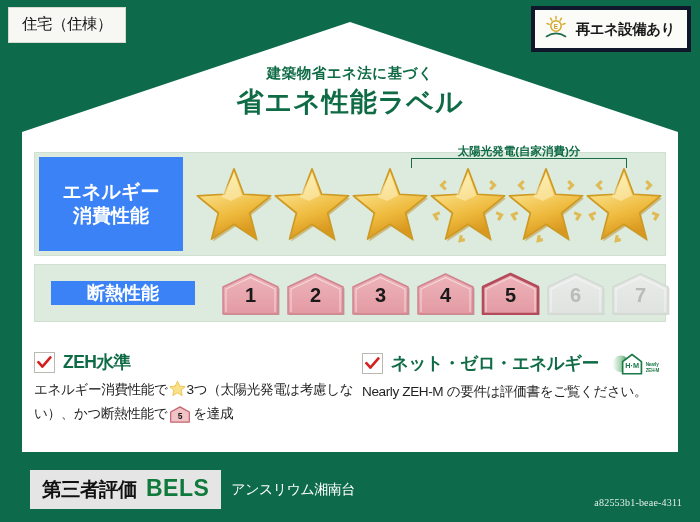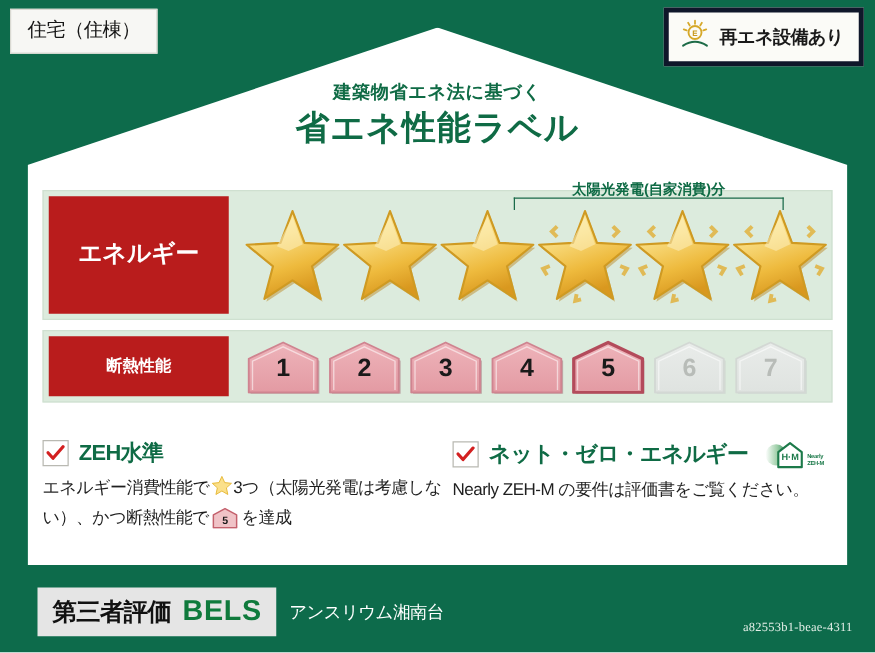--- a/index.html
+++ b/index.html
@@ -84,32 +84,32 @@
     position: absolute;
     display: flex;
     align-items: stretch;
     background: #dcebdd;
     border: 1px solid #cfe0d0;
   }
   #row-energy { left: 34px; top: 152px; width: 632px; height: 104px; }
   #row-insul  { left: 34px; top: 264px; width: 632px; height: 58px; }
 
   .row-label {
-    background: #b91c1c;
+    background: #3b82f6;
     color: #ffffff;
     font-weight: bold;
     display: flex;
     flex-direction: column;
     align-items: center;
     justify-content: center;
     flex: 0 0 148px;
     letter-spacing: 0px;
   }
   #row-energy .row-label { font-size: 19px; line-height: 1.25; margin: 4px; flex-basis: 144px; }
-  #row-insul  .row-label { font-size: 13px; margin: 4px; flex-basis: 144px; }
+  #row-insul  .row-label { font-size: 18px; margin: 16px; flex-basis: 144px; }
 
   .row-body { position: relative; flex: 1; }
 
   
   .stars {
     position: absolute;
     left: 8px; right: 4px; top: 0; bottom: 0;
     display: flex;
     align-items: center;
   }
@@ -300,20 +300,21 @@
     </span>
     <span class="txt">再エネ設備あり</span>
   </div>
 
   <div class="title-sub">建築物省エネ法に基づく</div>
   <div class="title-main">省エネ性能ラベル</div>
 
   <div class="perf-row" id="row-energy">
     <div class="row-label">
       <span>エネルギー</span>
+      <span>消費性能</span>
     </div>
     <div class="row-body">
       <div class="solar-cap">太陽光発電(自家消費)分</div>
       <div class="solar-bracket"></div>
       <div class="stars" id="stars-container">
           <div class="star-slot">
             <svg width="78" height="78" viewBox="0 0 100 100">
         <defs>
           <linearGradient id="sg0" x1="0" y1="0" x2="0.35" y2="1">
             <stop offset="0%" stop-color="#fdf0b4"></stop>

